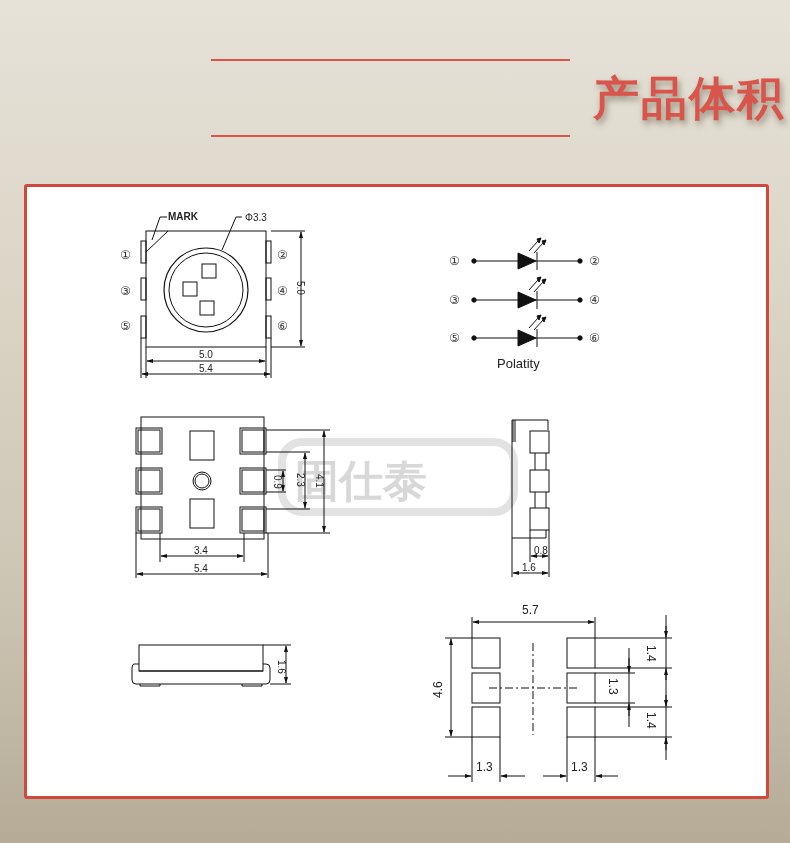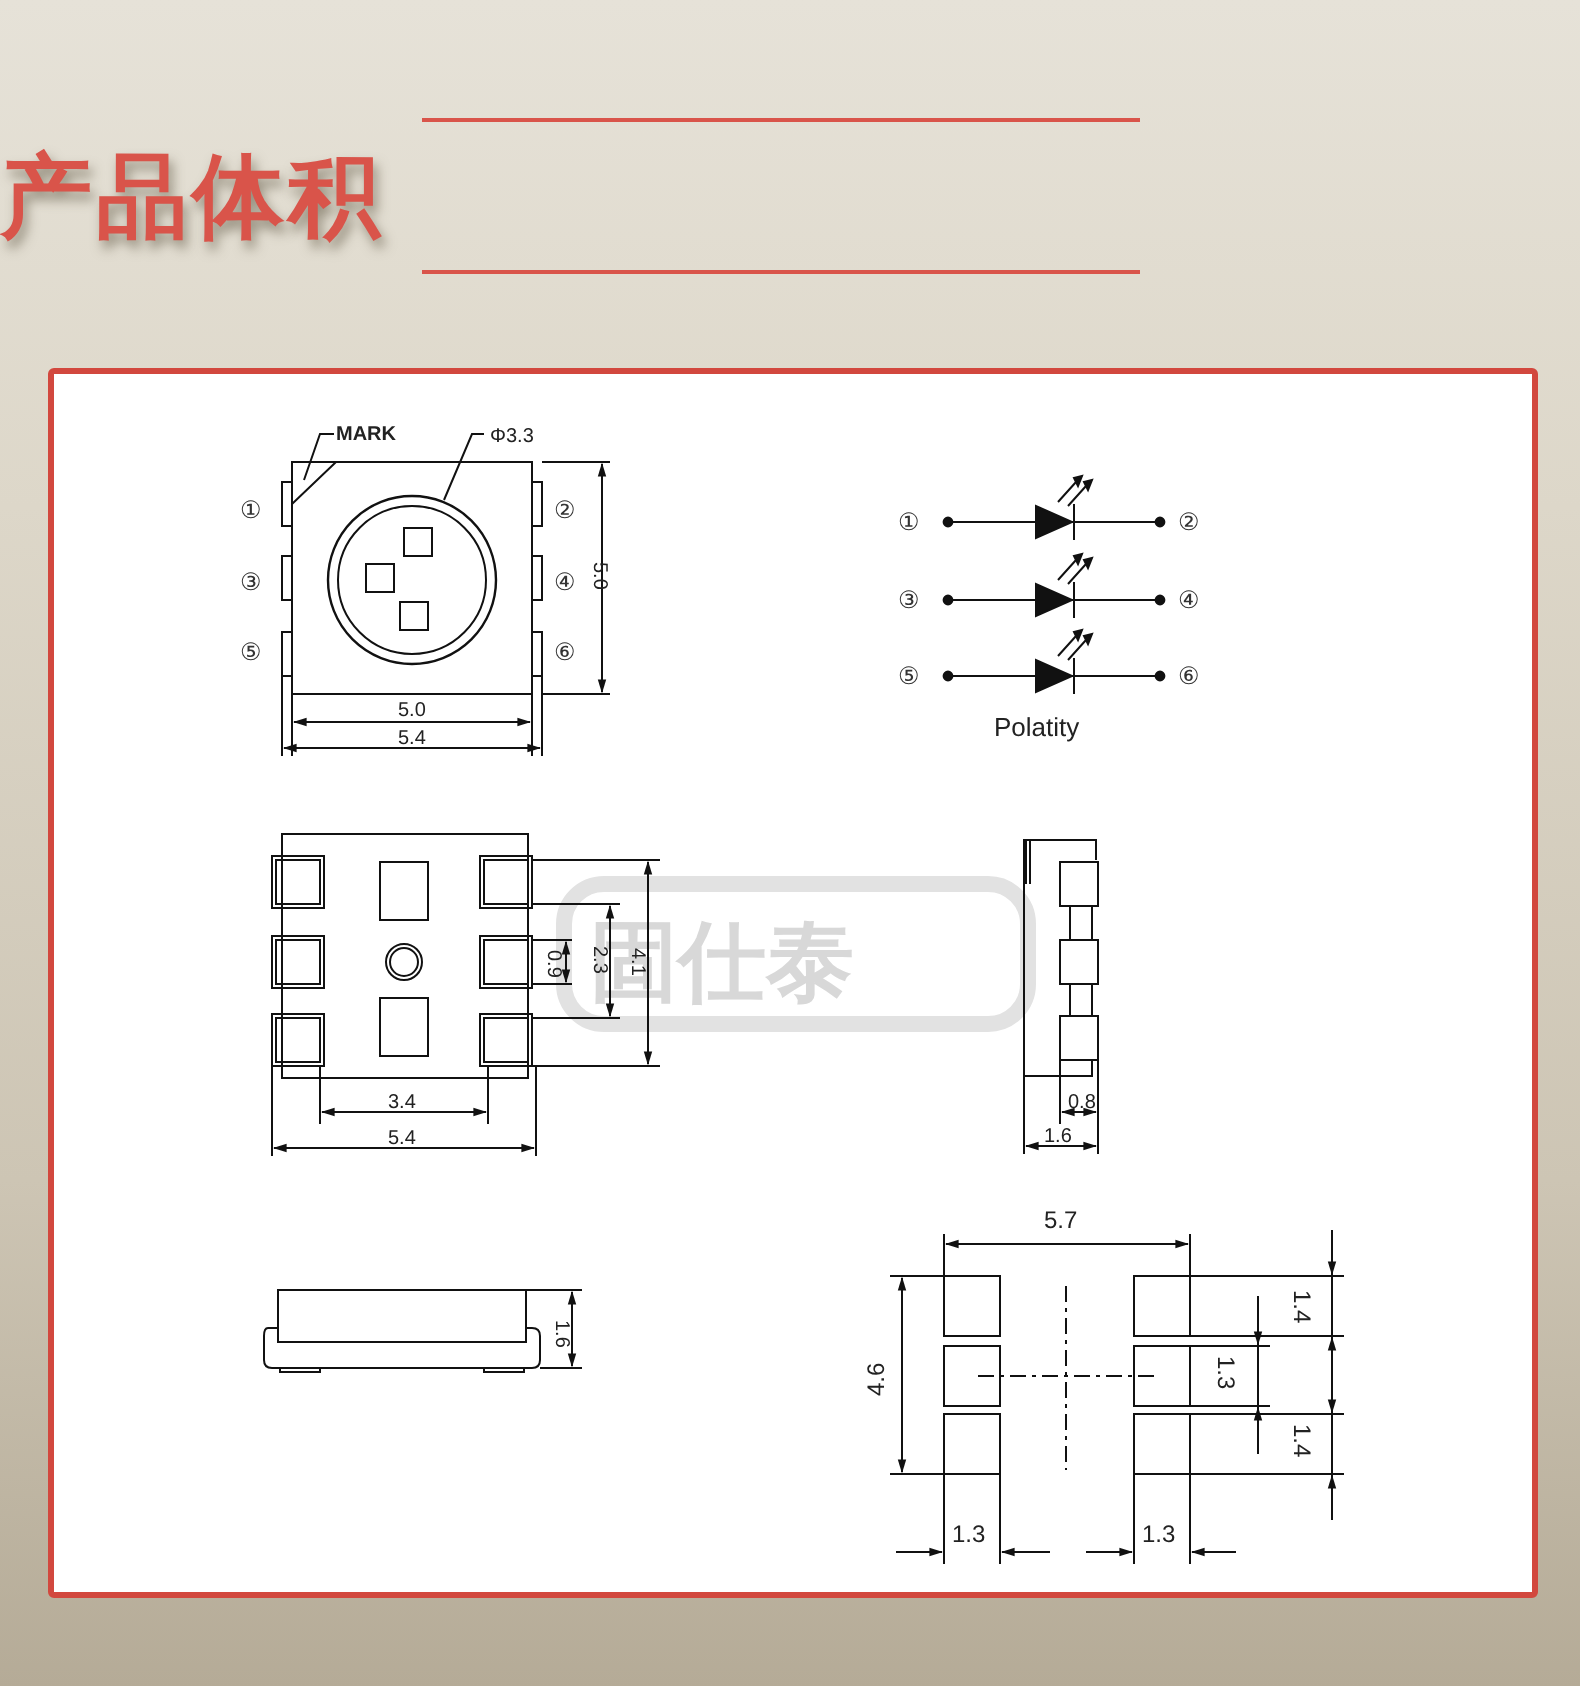--- a/index.html
+++ b/index.html
@@ -1,20 +1,20 @@
 <!DOCTYPE html>
 <html><head>
 <meta charset="utf-8">
 <style>
   html,body{margin:0;padding:0;}
   body{width:790px;height:843px;position:relative;overflow:hidden;
     background:linear-gradient(180deg,#e6e2d8 0%,#ddd7c9 30%,#cdc5b4 70%,#b5ab97 100%);
     font-family:"Liberation Sans",sans-serif;}
   .rule{position:absolute;left:211px;width:359px;height:2px;background:#d9544a;}
-  .title{position:absolute;left:0;top:68px;width:785px;text-align:left;
+  .title{position:absolute;left:0;top:68px;width:785px;text-align:right;
     font-family:"DejaVu Sans",sans-serif;font-weight:bold;font-size:46px;letter-spacing:2px;
     color:#d9544a;text-shadow:2px 4px 6px rgba(90,80,60,.55);}
   .panel{position:absolute;left:24px;top:184px;width:739px;height:609px;background:#fff;
     border:3px solid #d2483e;border-radius:3px;}
   svg{position:absolute;left:0;top:0;}
   .lbl{font-family:"Liberation Sans",sans-serif;font-size:10px;fill:#222;}
   .circ{font-family:"DejaVu Sans",sans-serif;font-size:12px;fill:#333;}
   .dim{font-family:"Liberation Sans",sans-serif;font-size:12px;fill:#222;}
   .wm{font-family:"DejaVu Sans",sans-serif;font-weight:bold;font-size:44px;fill:#d8d8d8;}
 </style>

